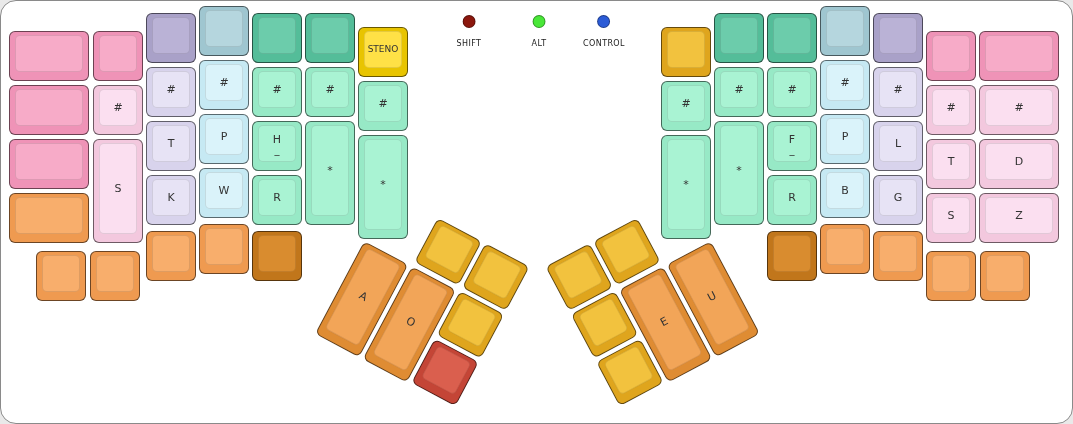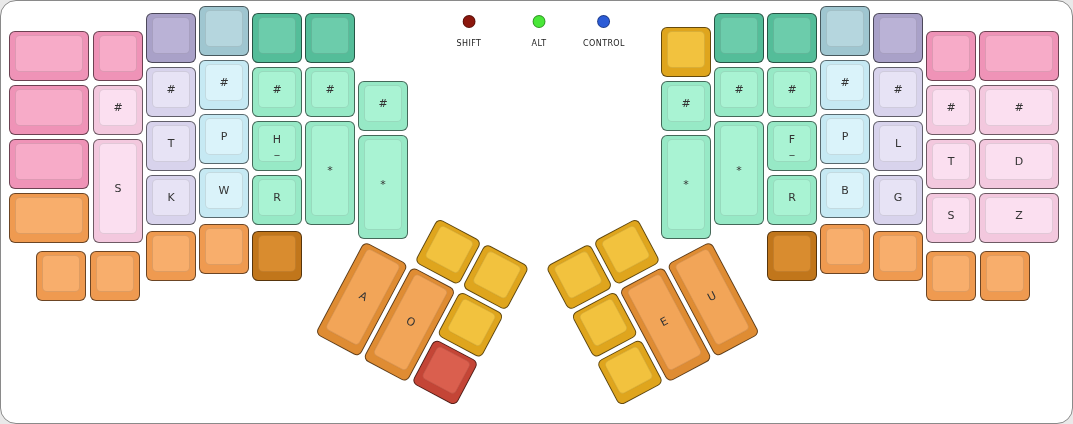--- a/index.html
+++ b/index.html
@@ -148,20 +148,25 @@
       <div class="key" style="left: 304px; top: 66px; width: 50px; height: 50px; background: rgb(151, 233, 198);">
         <div class="keytop" style="background: rgb(169, 243, 211);">
           <span class="klabel">#</span>
         </div>
       </div>
       <div class="key" style="left: 304px; top: 120px; width: 50px; height: 104px; background: rgb(151, 233, 198);">
         <div class="keytop" style="background: rgb(169, 243, 211);">
           <span class="klabel">*</span>
         </div>
       </div>
+      <div class="key" style="left: 357px; top: 26px; width: 50px; height: 50px; background: rgb(232, 196, 0);">
+        <div class="keytop" style="background: rgb(255, 225, 70);">
+          <span class="klabel small">STENO</span>
+        </div>
+      </div>
       <div class="key" style="left: 357px; top: 80px; width: 50px; height: 50px; background: rgb(151, 233, 198);">
         <div class="keytop" style="background: rgb(169, 243, 211);">
           <span class="klabel">#</span>
         </div>
       </div>
       <div class="key" style="left: 357px; top: 134px; width: 50px; height: 104px; background: rgb(151, 233, 198);">
         <div class="keytop" style="background: rgb(169, 243, 211);">
           <span class="klabel">*</span>
         </div>
       </div>

